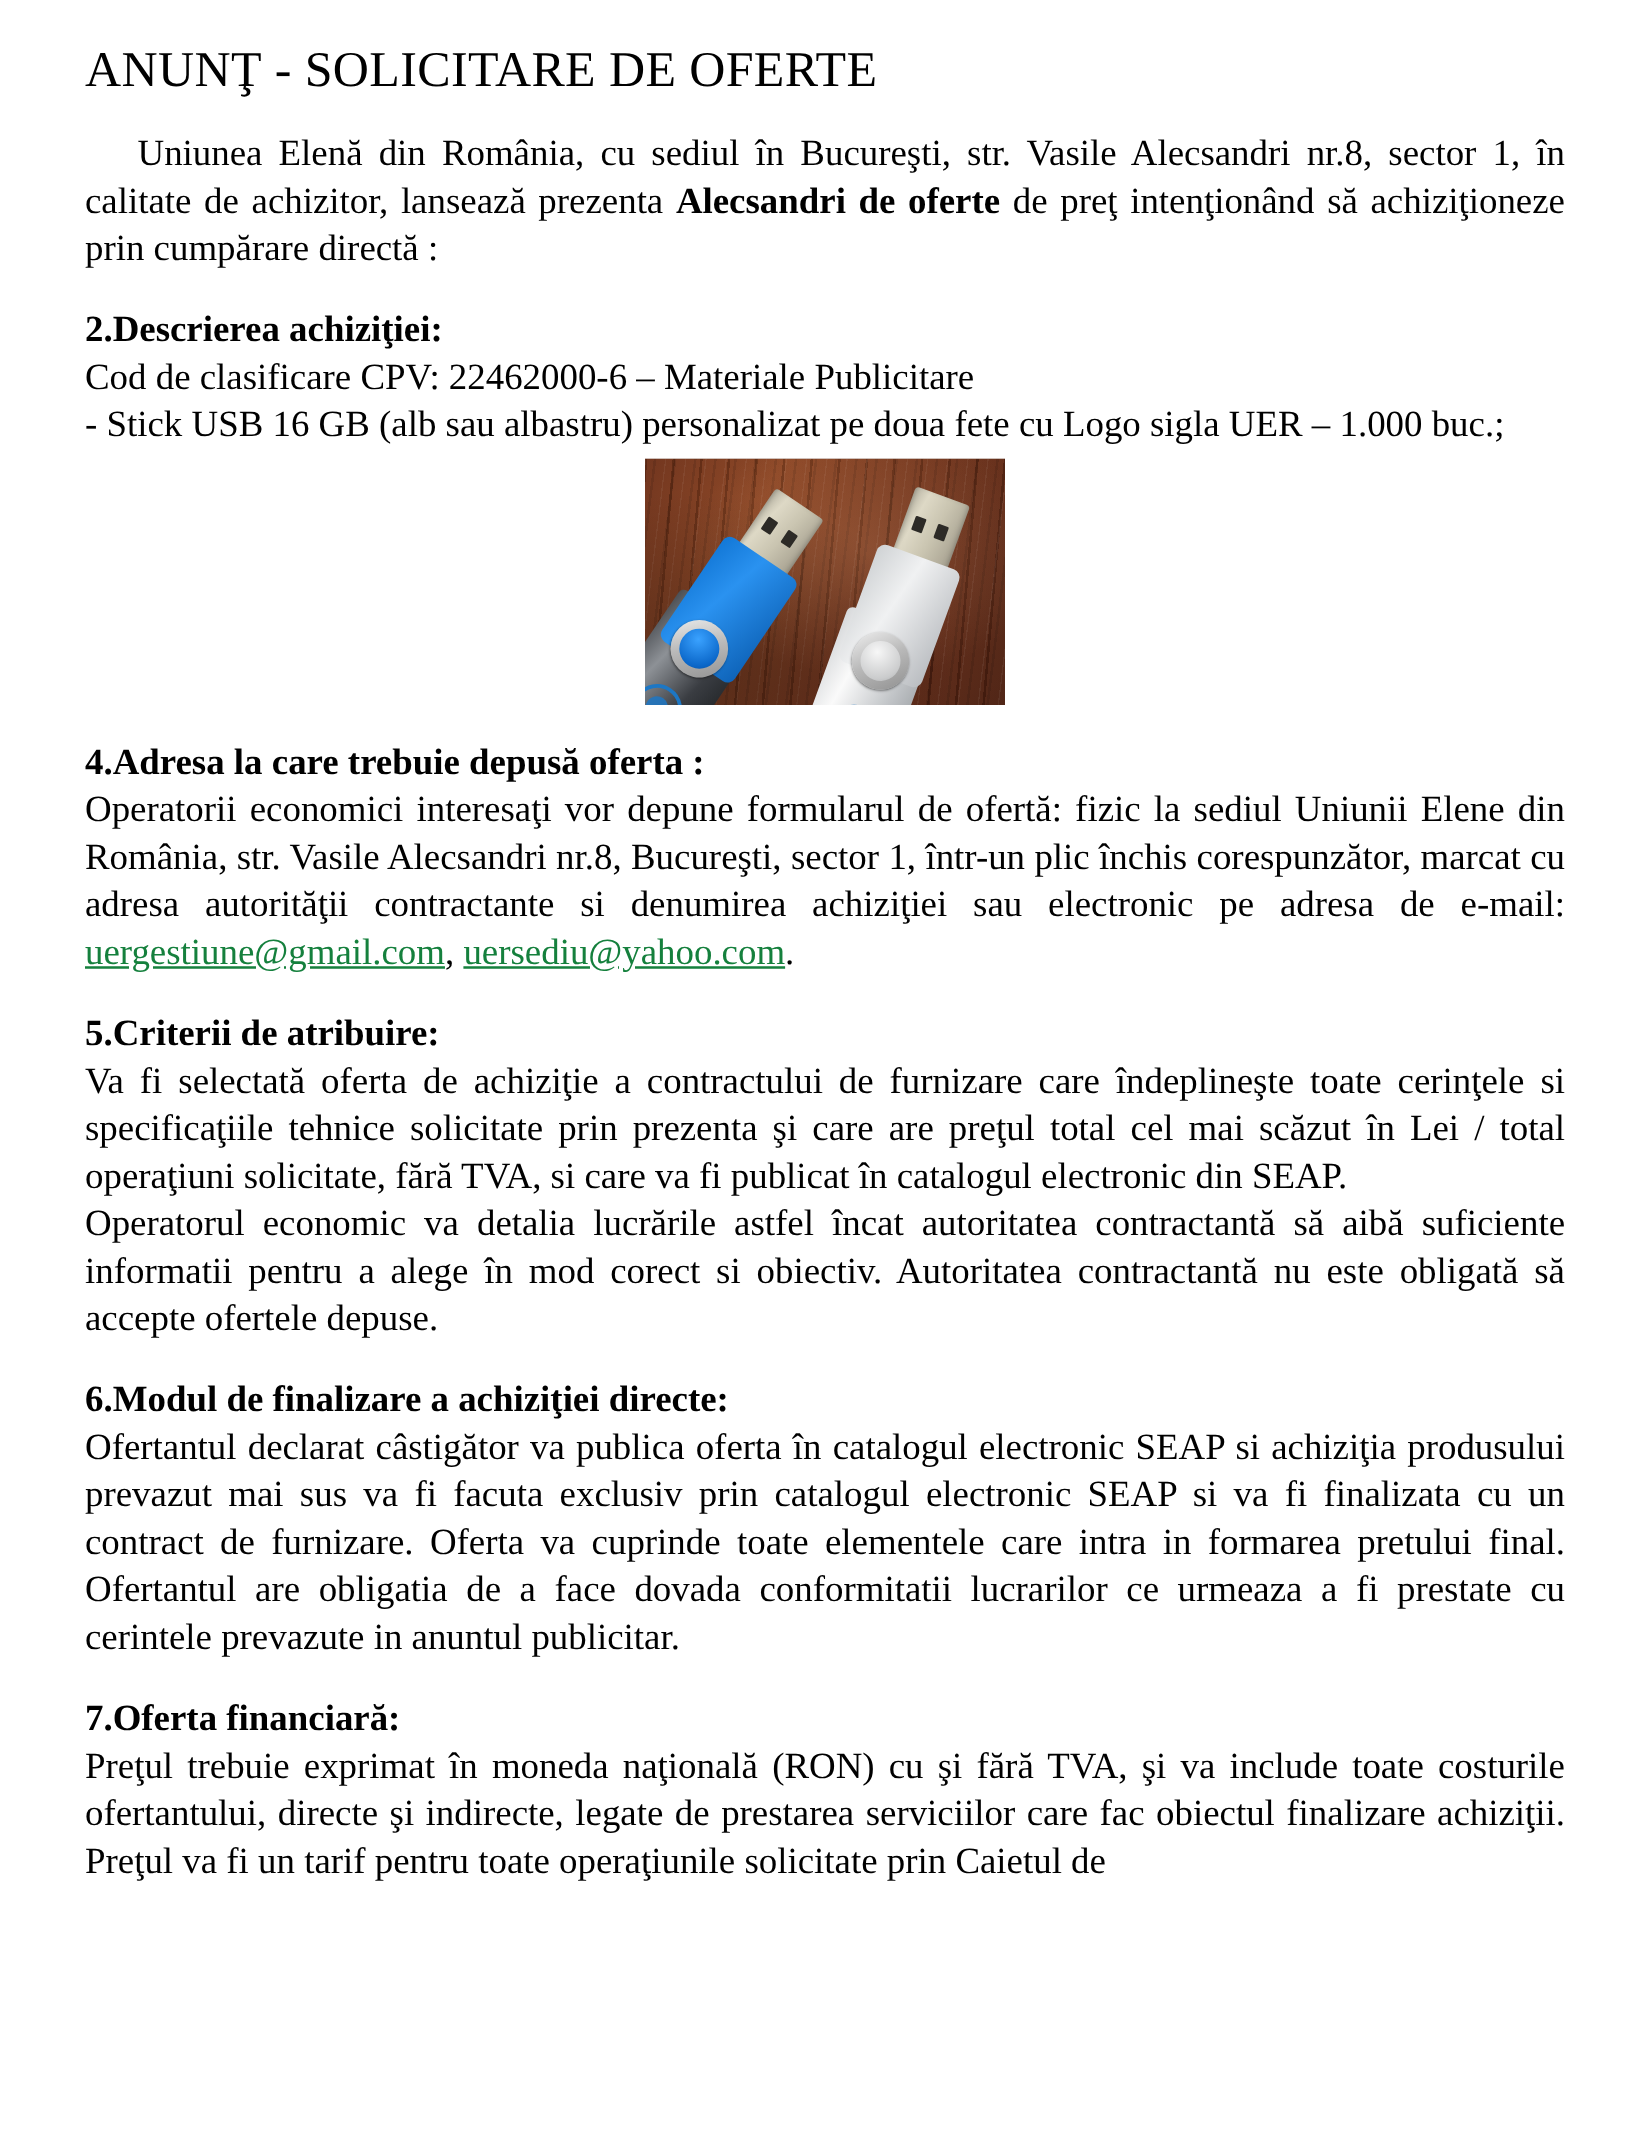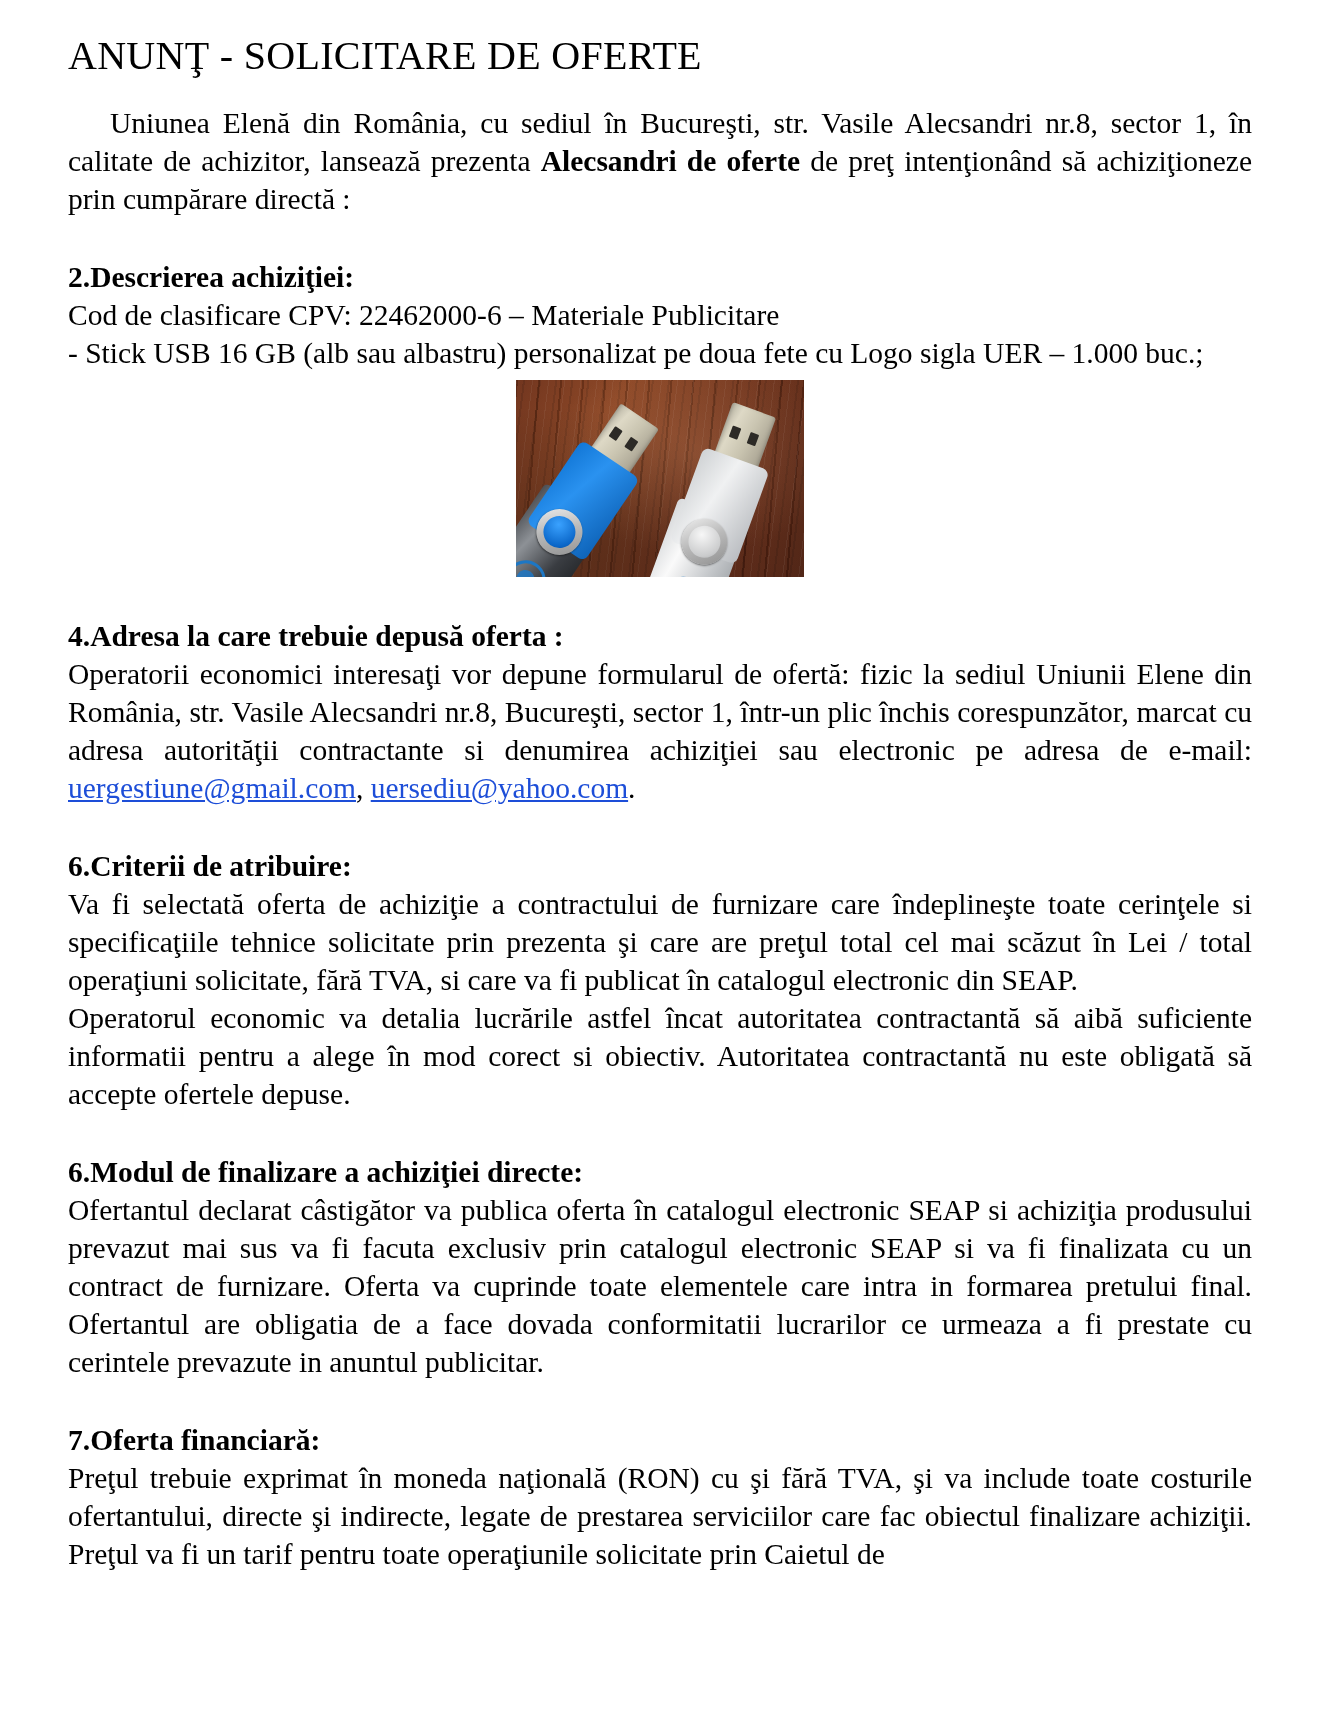--- a/index.html
+++ b/index.html
@@ -48,37 +48,37 @@
     margin-bottom: 20px;
   }
   .indent {
     text-indent: 42px;
   }
   .sec-head {
     font-size: 29.5px;
     line-height: 38px;
     font-weight: bold;
     text-align: left;
-    margin-top: 40px;
+    margin-top: 27px;
   }
   .sec-head-inline {
     font-size: 29.5px;
     line-height: 38px;
     text-align: justify;
     margin-top: 24px;
   }
   .sec-head-inline b { font-weight: bold; }
   .tight { margin-top: 0; }
   .after-head {
     margin-top: 0;
     margin-bottom: 0;
   }
   b, strong { font-weight: bold; }
   .mail-link {
-    color: #1d4ed8;
+    color: #15803d;
     text-decoration: underline;
   }
   
   .figure-wrap {
     width: 100%;
     display: flex;
     justify-content: center;
     margin-top: 8px;
     margin-bottom: 16px;
   }
@@ -240,21 +240,21 @@
         </div>
         <div class="logo-badge"></div>
       </div>
     </div>
   </div>
 
 
   <p class="sec-head">4.Adresa la care trebuie depusă oferta :</p>
   <p class="body-par after-head"><span>Operatorii economici interesaţi vor depune formularul de ofertă: fizic la sediul Uniunii Elene din România, str. Vasile Alecsandri nr.8, Bucureşti, sector 1, într-un plic închis corespunzător, marcat cu adresa autorităţii contractante si denumirea achiziţiei sau electronic pe adresa de e-mail: </span><a href="#" class="mail-link">uergestiune@gmail.com</a><span>,  </span><a href="#" class="mail-link">uersediu@yahoo.com</a><span>.</span></p>
 
-  <p class="sec-head">6.Criterii de atribuire:</p>
+  <p class="sec-head">5.Criterii de atribuire:</p>
   <p class="body-par after-head">Va fi selectată oferta de achiziţie a contractului de furnizare care îndeplineşte toate cerinţele si specificaţiile tehnice solicitate prin prezenta şi care are preţul total cel mai scăzut în Lei / total operaţiuni solicitate, fără TVA, si care va fi publicat în catalogul electronic din SEAP.</p>
   <p class="body-par after-head">Operatorul economic va detalia lucrările astfel încat autoritatea contractantă să aibă suficiente informatii pentru a alege în mod corect si obiectiv. Autoritatea contractantă nu este obligată să accepte ofertele depuse.</p>
 
   <p class="sec-head">6.Modul de finalizare a achiziţiei directe:</p>
   <p class="body-par after-head">Ofertantul declarat câstigător va publica oferta în catalogul electronic SEAP si achiziţia produsului prevazut mai sus va fi facuta exclusiv prin catalogul electronic SEAP si va fi finalizata cu un contract de furnizare. Oferta va cuprinde toate elementele care intra in formarea pretului final. Ofertantul are obligatia de a face dovada conformitatii lucrarilor ce urmeaza a fi prestate cu cerintele prevazute in anuntul publicitar.</p>
 
   <p class="sec-head">7.Oferta financiară:</p>
   <p class="body-par after-head">Preţul trebuie exprimat în moneda naţională (RON)  cu şi fără TVA, şi va include toate costurile ofertantului, directe şi indirecte, legate de prestarea serviciilor care fac obiectul finalizare achiziţii. Preţul va fi un tarif pentru toate operaţiunile solicitate prin Caietul de</p>
 
 </div>

